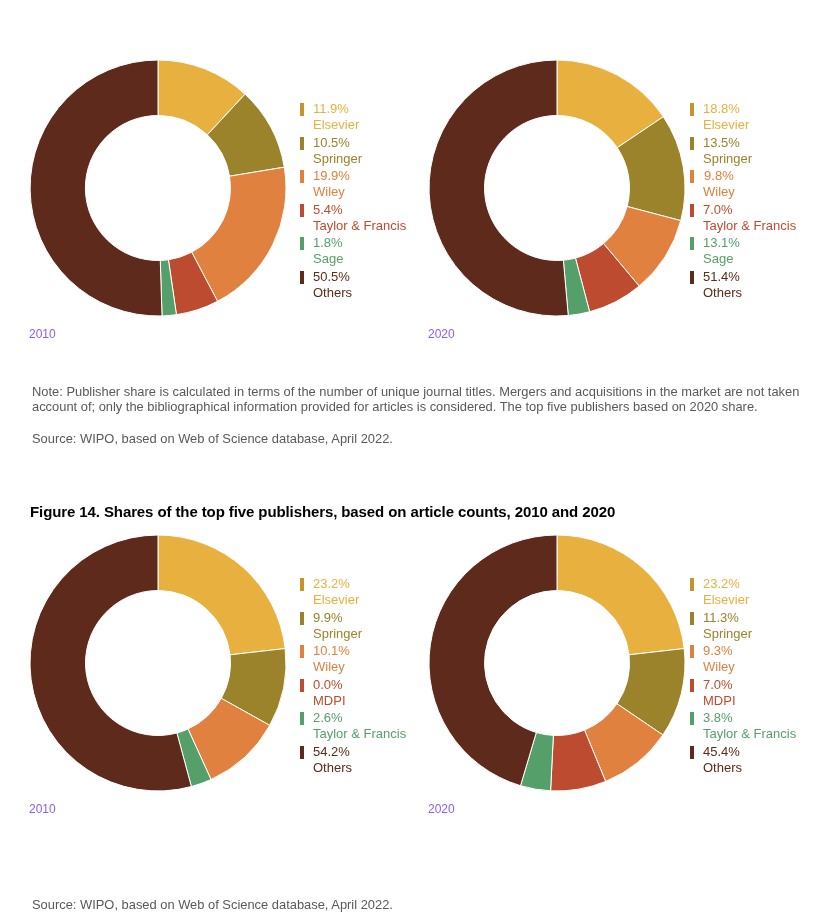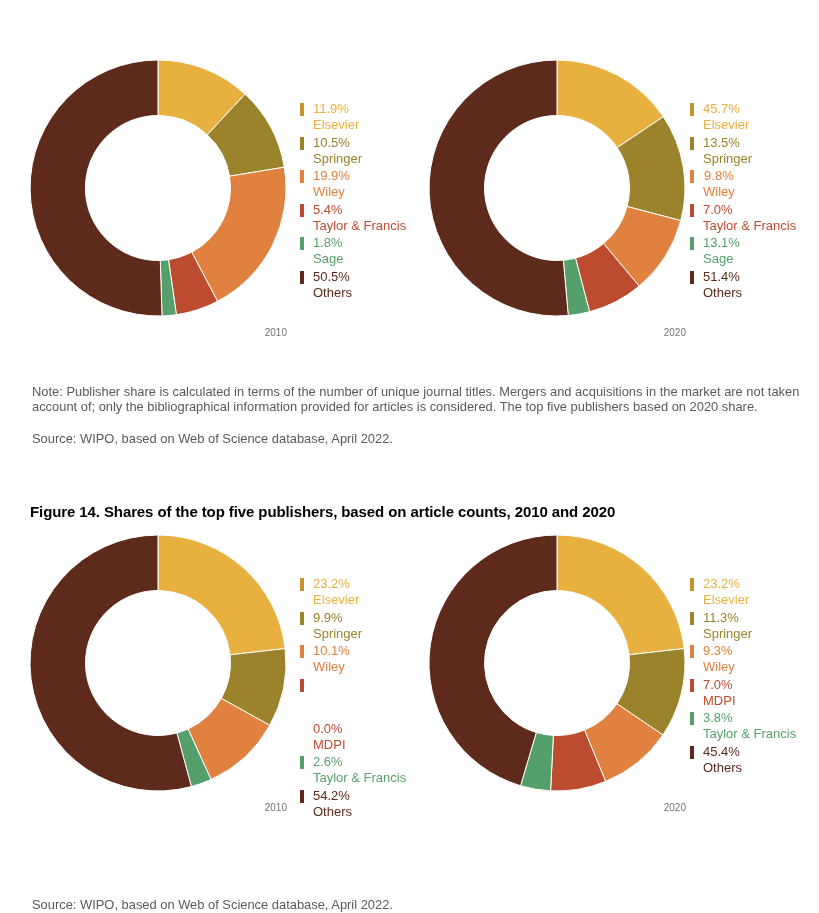--- a/index.html
+++ b/index.html
@@ -26,23 +26,23 @@
   .chart-block { position: absolute; width: 258px; height: 258px; }
   .chart-block svg { display: block; width: 258px; height: 258px; }
   .chart-a13 { left: 29px;  top: 59px; }
   .chart-b13 { left: 428px; top: 59px; }
   .chart-a14 { left: 29px;  top: 534px; }
   .chart-b14 { left: 428px; top: 534px; }
 
   .year-label {
     position: absolute;
     width: 258px;
-    text-align: right;
-    font-size: 10px;
-    color: #737373;
+    text-align: left;
+    font-size: 12px;
+    color: #8b5cf6;
   }
   .year-a13 { left: 29px;  top: 327px; }
   .year-b13 { left: 428px; top: 327px; }
   .year-a14 { left: 29px;  top: 802px; }
   .year-b14 { left: 428px; top: 802px; }
 
   .legend { position: absolute; width: 130px; }
   .legend-a13 { left: 300px; top: 101px; }
   .legend-b13 { left: 690px; top: 101px; }
   .legend-a14 { left: 300px; top: 576px; }
@@ -134,21 +134,21 @@
         <path d="M252.78,161.61 A128,128 0 0 1 211.21,227.11 L175.56,184.57 A72.5,72.5 0 0 0 199.11,147.47 Z" fill="#E0813F" stroke="#FFFFFF" stroke-width="1"></path>
         <path d="M211.21,227.11 A128,128 0 0 1 161.61,252.78 L147.47,199.11 A72.5,72.5 0 0 0 175.56,184.57 Z" fill="#BC4B2F" stroke="#FFFFFF" stroke-width="1"></path>
         <path d="M161.61,252.78 A128,128 0 0 1 140.24,256.51 L135.37,201.22 A72.5,72.5 0 0 0 147.47,199.11 Z" fill="#55A06A" stroke="#FFFFFF" stroke-width="1"></path>
         <path d="M140.24,256.51 A128,128 0 1 1 129.00,1.00 L129.00,56.50 A72.5,72.5 0 1 0 135.37,201.22 Z" fill="#5D2A1B" stroke="#FFFFFF" stroke-width="1"></path>
       </svg>
   </div>
   <div class="legend legend-b13">
       <div class="legend-item">
         <span class="legend-swatch" style="background: rgb(198, 147, 45);"></span>
         <div>
-          <div class="legend-pct" style="color: rgb(232, 176, 62);">45.7%</div>
+          <div class="legend-pct" style="color: rgb(232, 176, 62);">18.8%</div>
           <div class="legend-name" style="color: rgb(232, 176, 62);">Elsevier</div>
         </div>
       </div>
       <div class="legend-item">
         <span class="legend-swatch" style="background: rgb(154, 131, 42);"></span>
         <div>
           <div class="legend-pct" style="color: rgb(154, 131, 42);">13.5%</div>
           <div class="legend-name" style="color: rgb(154, 131, 42);">Springer</div>
         </div>
       </div>
@@ -215,21 +215,21 @@
       <div class="legend-item">
         <span class="legend-swatch" style="background: rgb(224, 129, 63);"></span>
         <div>
           <div class="legend-pct" style="color: rgb(224, 129, 63);">10.1%</div>
           <div class="legend-name" style="color: rgb(224, 129, 63);">Wiley</div>
         </div>
       </div>
       <div class="legend-item">
         <span class="legend-swatch" style="background: rgb(188, 75, 47);"></span>
         <div>
-          <div class="legend-pct" style="color: rgb(188, 75, 47); margin-top: 44px;">0.0%</div>
+          <div class="legend-pct" style="color: rgb(188, 75, 47);">0.0%</div>
           <div class="legend-name" style="color: rgb(188, 75, 47);">MDPI</div>
         </div>
       </div>
       <div class="legend-item">
         <span class="legend-swatch" style="background: rgb(85, 160, 106);"></span>
         <div>
           <div class="legend-pct" style="color: rgb(85, 160, 106);">2.6%</div>
           <div class="legend-name" style="color: rgb(85, 160, 106);">Taylor &amp; Francis</div>
         </div>
       </div>

